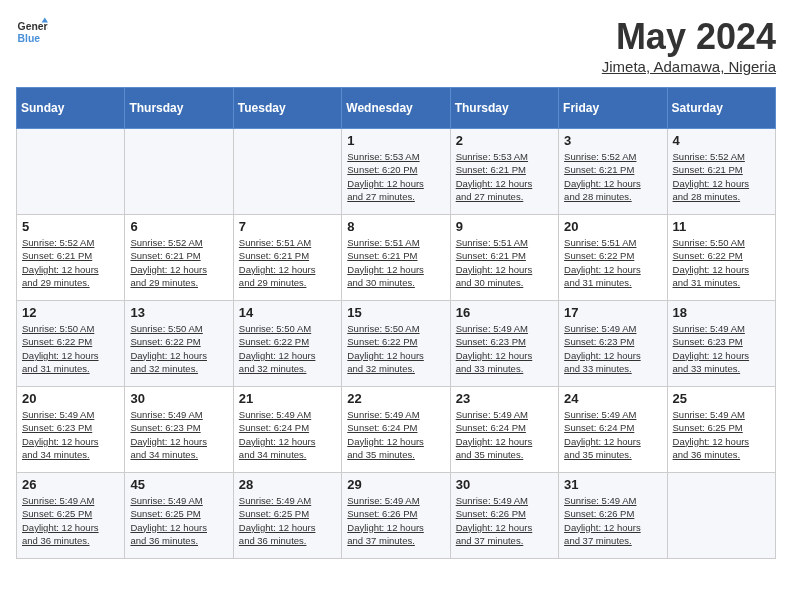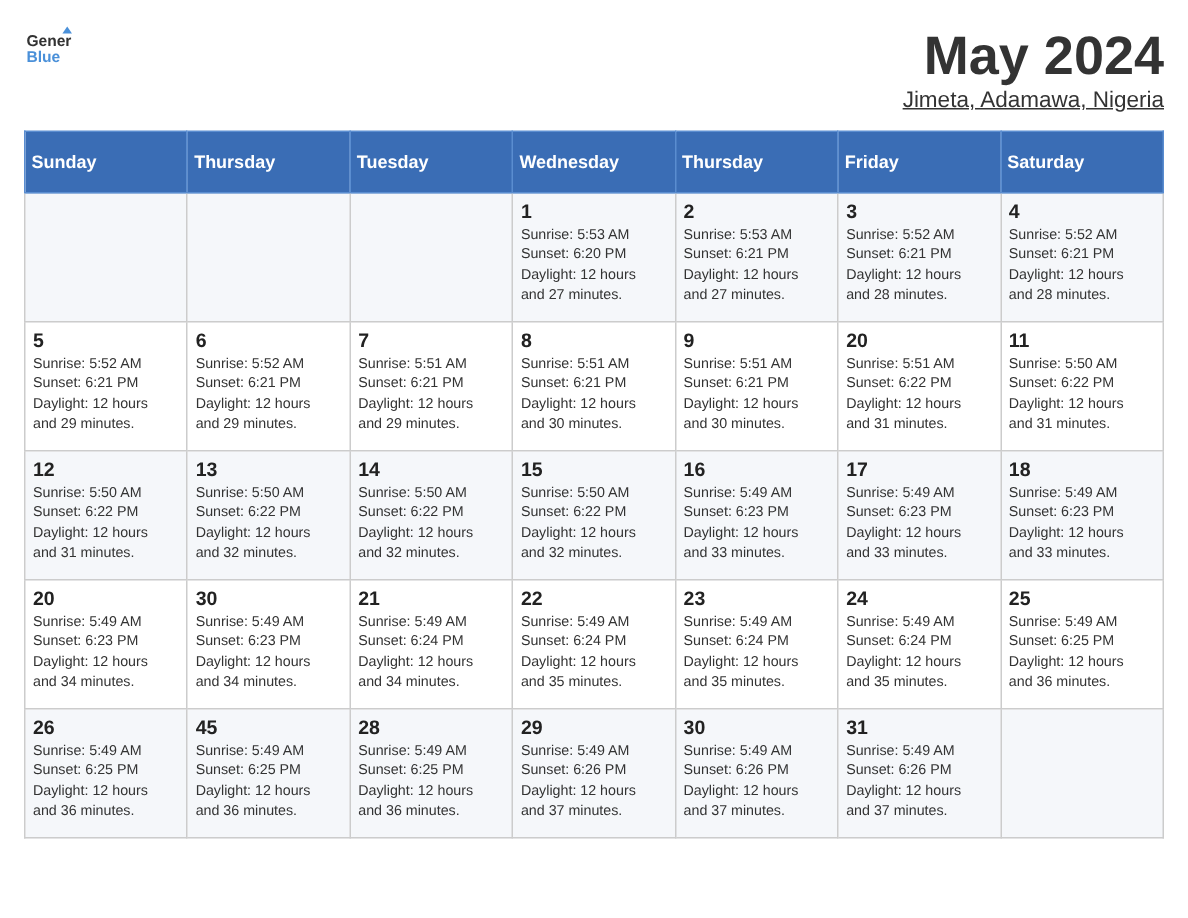--- a/index.html
+++ b/index.html
@@ -71,20 +71,21 @@
     .day-number {
       font-size: 13px;
       font-weight: bold;
       color: #222;
       margin-bottom: 2px;
     }
     .cell-text {
       font-size: 9.5px;
       line-height: 1.4;
       color: #333;
+      text-decoration: underline;
     }
   </style>
 </head>
 <body>
 
 <div class="header">
   <div class="logo">
     <svg class="logo-icon" viewBox="0 0 40 40">
       <text x="2" y="18" font-size="13" font-weight="bold" fill="#333">General</text>
       <text x="2" y="32" font-size="13" font-weight="bold" fill="#4a90d9">Blue</text>

